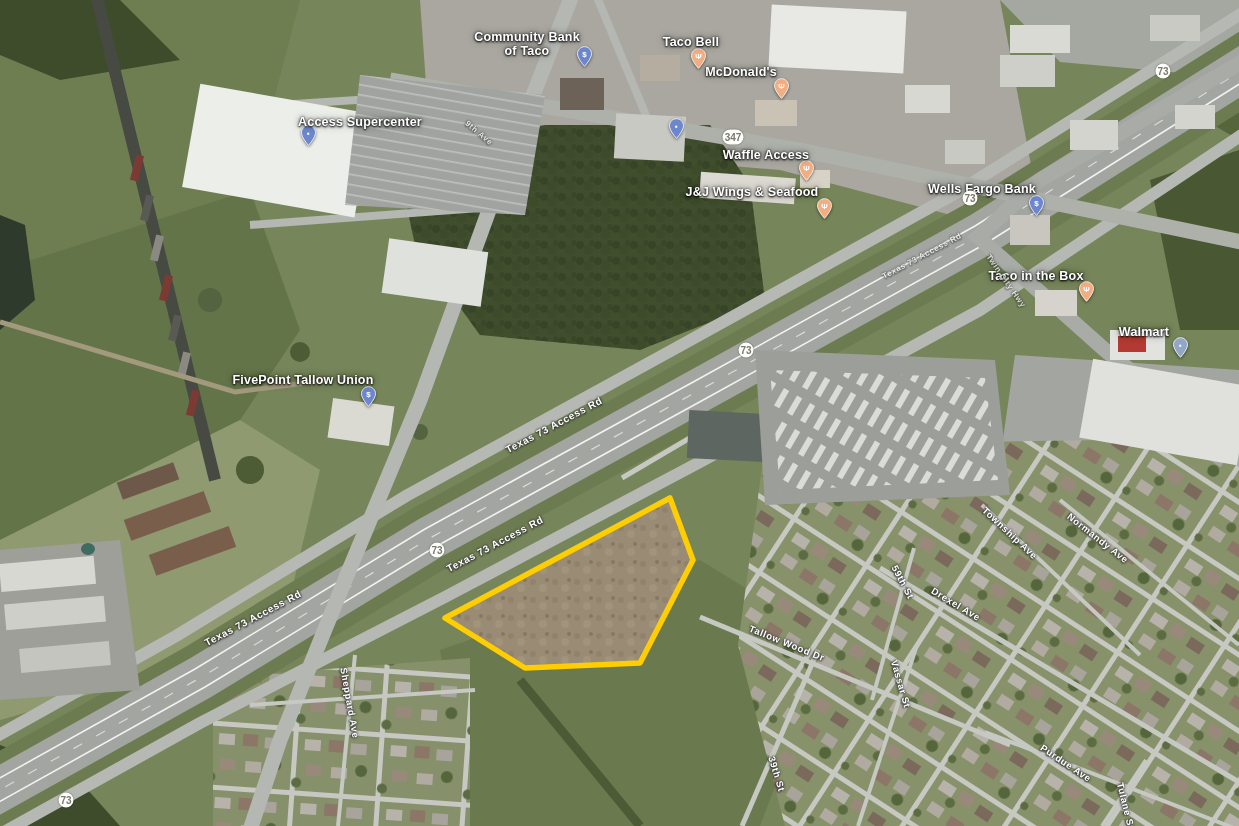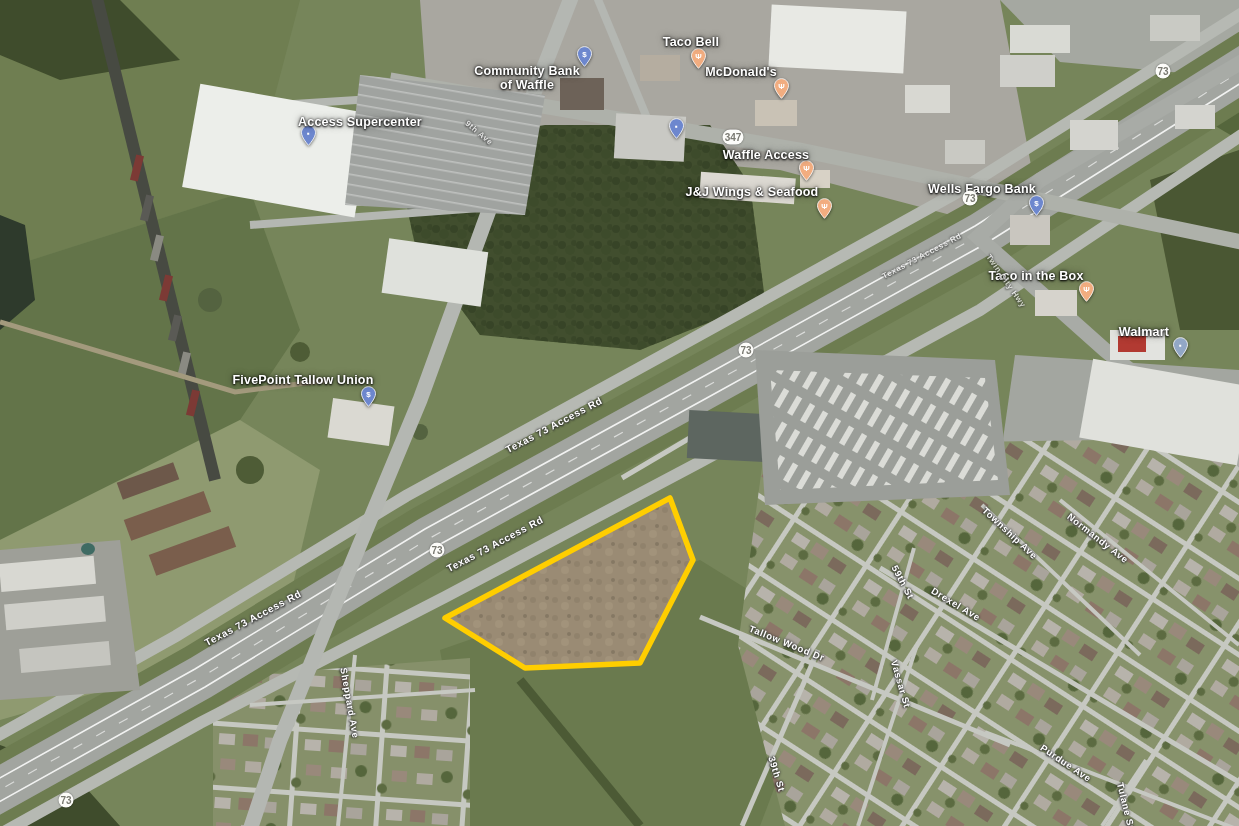--- a/index.html
+++ b/index.html
@@ -195,23 +195,23 @@
   </g>
 </svg>
 
 <div id="label-layer">
       <div class="pin" style="left: 577px; top: 46px;">
         <svg width="15" height="21" viewBox="0 0 16 22">
           <path d="M8 .5C3.9.5.5 3.9.5 8c0 5.4 7.5 13.5 7.5 13.5S15.5 13.4 15.5 8C15.5 3.9 12.1.5 8 .5z" fill="#6d87ce" stroke="#ffffff" stroke-width="1" stroke-opacity=".9"></path>
           <text x="8" y="11.2" text-anchor="middle" font-size="8.5" font-weight="bold" fill="#fff">$</text>
         </svg>
       </div>
-      <div class="poi-label" style="left: 527px; top: 44px; margin-top: 34px;">
+      <div class="poi-label" style="left: 527px; top: 44px;">
         <div>Community Bank</div>
-        <div>of Waffle</div>
+        <div>of Taco</div>
       </div>
       <div class="pin" style="left: 691px; top: 48px;">
         <svg width="15" height="21" viewBox="0 0 16 22">
           <path d="M8 .5C3.9.5.5 3.9.5 8c0 5.4 7.5 13.5 7.5 13.5S15.5 13.4 15.5 8C15.5 3.9 12.1.5 8 .5z" fill="#f2ad80" stroke="#ffffff" stroke-width="1" stroke-opacity=".9"></path>
           <text x="8" y="11.2" text-anchor="middle" font-size="8.5" font-weight="bold" fill="#fff">Ψ</text>
         </svg>
       </div>
       <div class="poi-label" style="left: 663px; top: 42px; margin-left: 28px;">
         <div>Taco Bell</div>
       </div>

